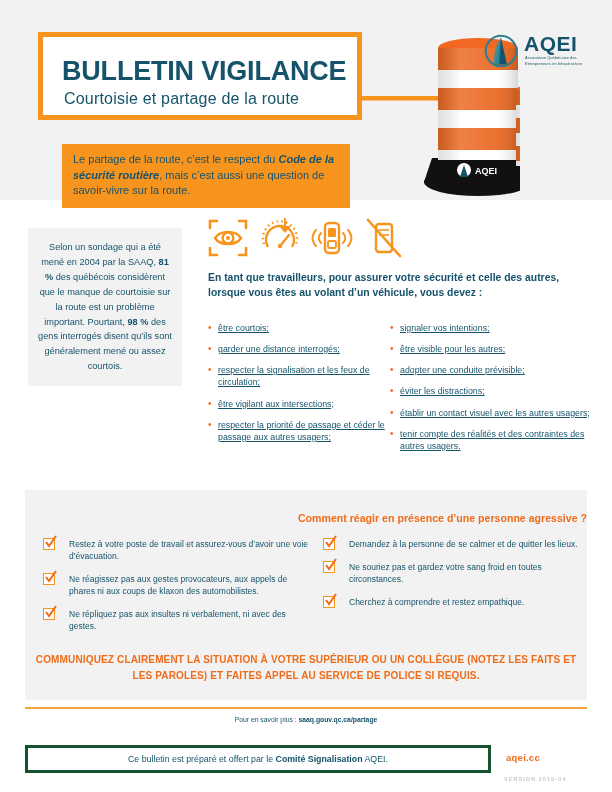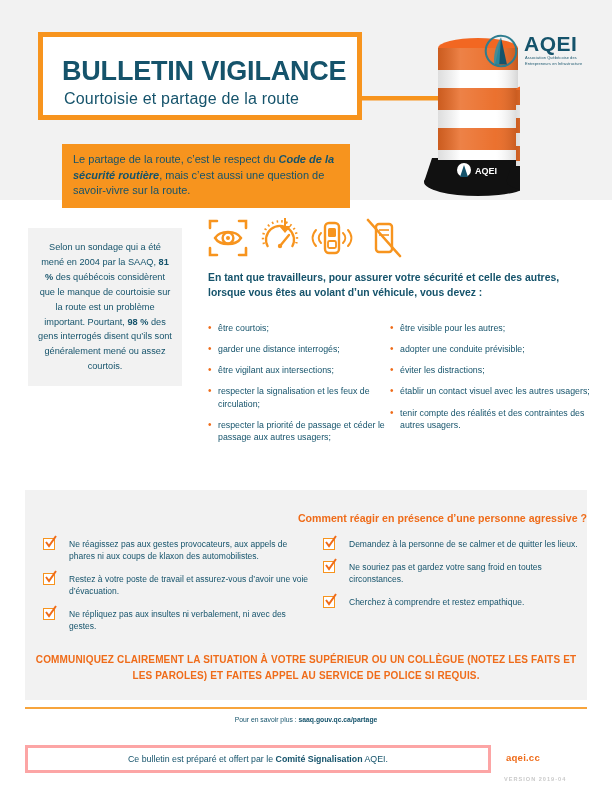--- a/index.html
+++ b/index.html
@@ -124,20 +124,21 @@
   .col-left { left: 0; width: 180px; }
   .col-right { left: 182px; width: 200px; }
   ul.blist { margin: 0; padding: 0; list-style: none; }
   ul.blist li {
     position: relative;
     padding-left: 10px;
     margin-bottom: 9px;
     font-size: 8.8px;
     line-height: 1.38;
     color: #15536b;
+    text-decoration: underline;
   }
   ul.blist li:before {
     content: "•";
     position: absolute;
     left: 0; top: -1px;
     color: #ef6c1a;
     font-size: 10px;
   }
 
   
@@ -206,21 +207,21 @@
     width: 612px;
     text-align: center;
     font-size: 6.8px;
     color: #15536b;
   }
   .savoir b { font-weight: bold; }
   .footer-box {
     position: absolute;
     left: 25px; top: 745px;
     width: 466px; height: 28px;
-    border: 3px solid #fca5a5;
+    border: 3px solid #14532d;
     box-sizing: border-box;
     background: #ffffff;
     display: flex;
     align-items: center;
     justify-content: center;
     font-size: 8.8px;
     color: #15536b;
   }
   .footer-box b { font-weight: bold; }
   .aqei-cc {
@@ -365,54 +366,55 @@
     </div>
   </div>
 
   <div class="lead">En tant que travailleurs, pour assurer votre sécurité et celle des autres, lorsque vous êtes au volant d’un véhicule, vous devez :</div>
 
   <div class="cols">
     <div class="col col-left">
       <ul class="blist">
         <li>être courtois;</li>
         <li>garder une distance interrogés;</li>
+        <li>respecter la signalisation et les feux de circulation;</li>
         <li>être vigilant aux intersections;</li>
-        <li>respecter la signalisation et les feux de circulation;</li>
         <li>respecter la priorité de passage et céder le passage aux autres usagers;</li>
       </ul>
     </div>
     <div class="col col-right">
       <ul class="blist">
+        <li>signaler vos intentions;</li>
         <li>être visible pour les autres;</li>
         <li>adopter une conduite prévisible;</li>
         <li>éviter les distractions;</li>
         <li>établir un contact visuel avec les autres usagers;</li>
         <li>tenir compte des réalités et des contraintes des autres usagers.</li>
       </ul>
     </div>
   </div>
 
   <div class="aggr-panel">
     <div class="aggr-title">Comment réagir en présence d’une personne agressive ?</div>
 
     <div class="check-cols">
       <div class="ccol ccol-left">
         <div class="citem">
           <span class="cbox"></span>
           <svg class="cmark" viewBox="0 0 14 14">
               <path d="M2,7 L5,11 L12,1" fill="none" stroke="#ef6c1a" stroke-width="2"></path>
             </svg>
+          <span>Restez à votre poste de travail et assurez-vous d’avoir une voie d’évacuation.</span>
+        </div>
+        <div class="citem">
+          <span class="cbox"></span>
+          <svg class="cmark" viewBox="0 0 14 14">
+              <path d="M2,7 L5,11 L12,1" fill="none" stroke="#ef6c1a" stroke-width="2"></path>
+            </svg>
           <span>Ne réagissez pas aux gestes provocateurs, aux appels de phares ni aux coups de klaxon des automobilistes.</span>
-        </div>
-        <div class="citem">
-          <span class="cbox"></span>
-          <svg class="cmark" viewBox="0 0 14 14">
-              <path d="M2,7 L5,11 L12,1" fill="none" stroke="#ef6c1a" stroke-width="2"></path>
-            </svg>
-          <span>Restez à votre poste de travail et assurez-vous d’avoir une voie d’évacuation.</span>
         </div>
         <div class="citem">
           <span class="cbox"></span>
           <svg class="cmark" viewBox="0 0 14 14">
               <path d="M2,7 L5,11 L12,1" fill="none" stroke="#ef6c1a" stroke-width="2"></path>
             </svg>
           <span>Ne répliquez pas aux insultes ni verbalement, ni avec des gestes.</span>
         </div>
       </div>
 

